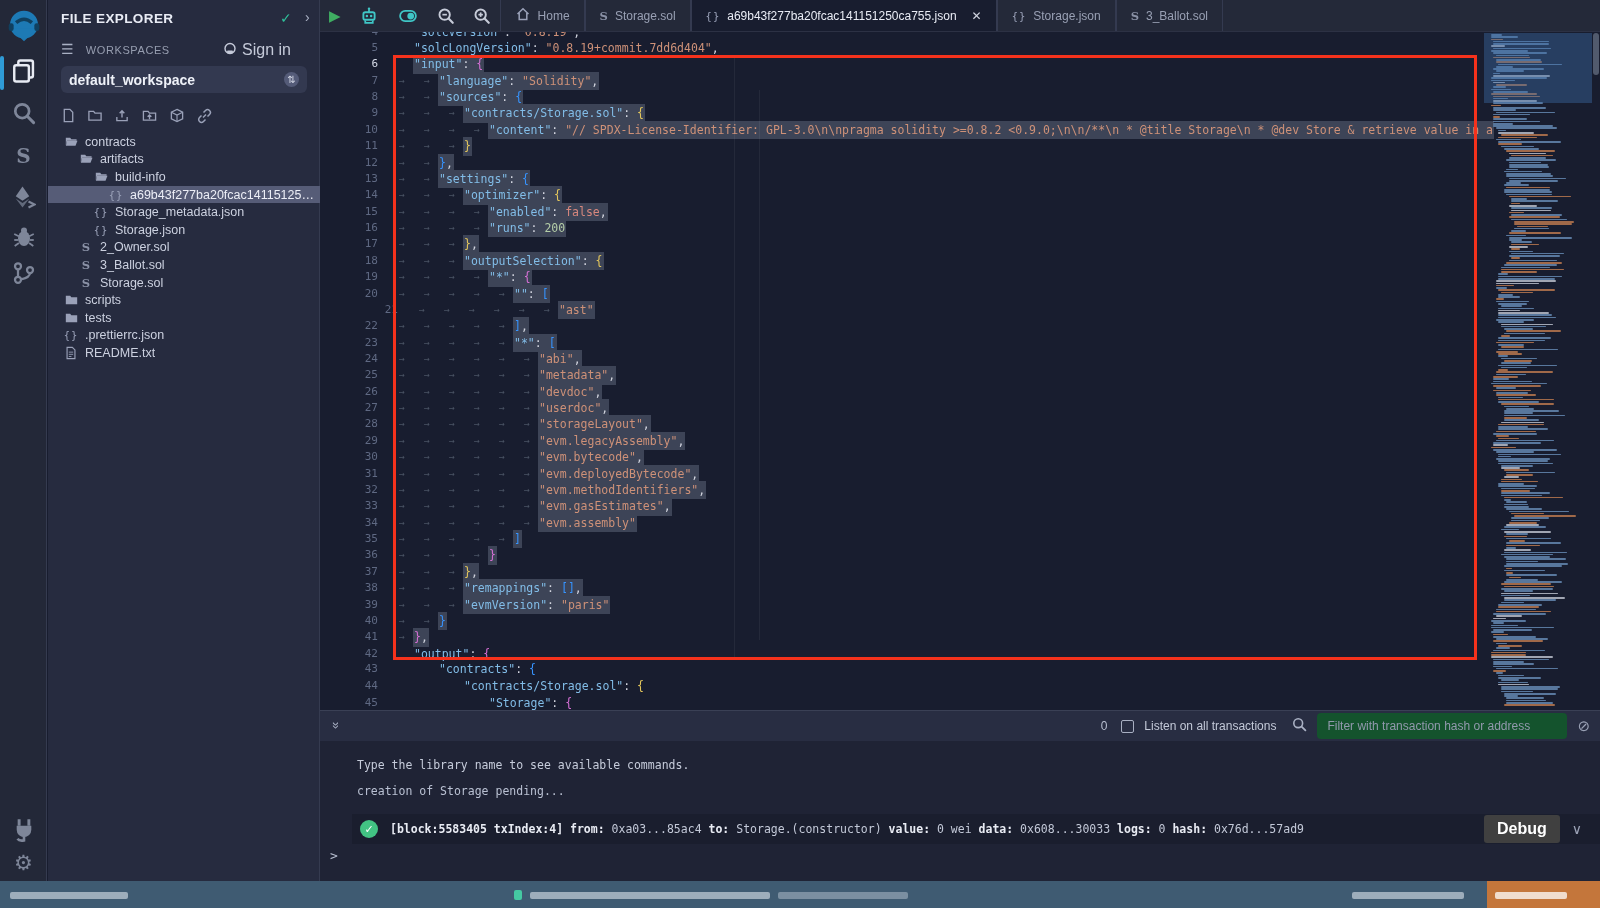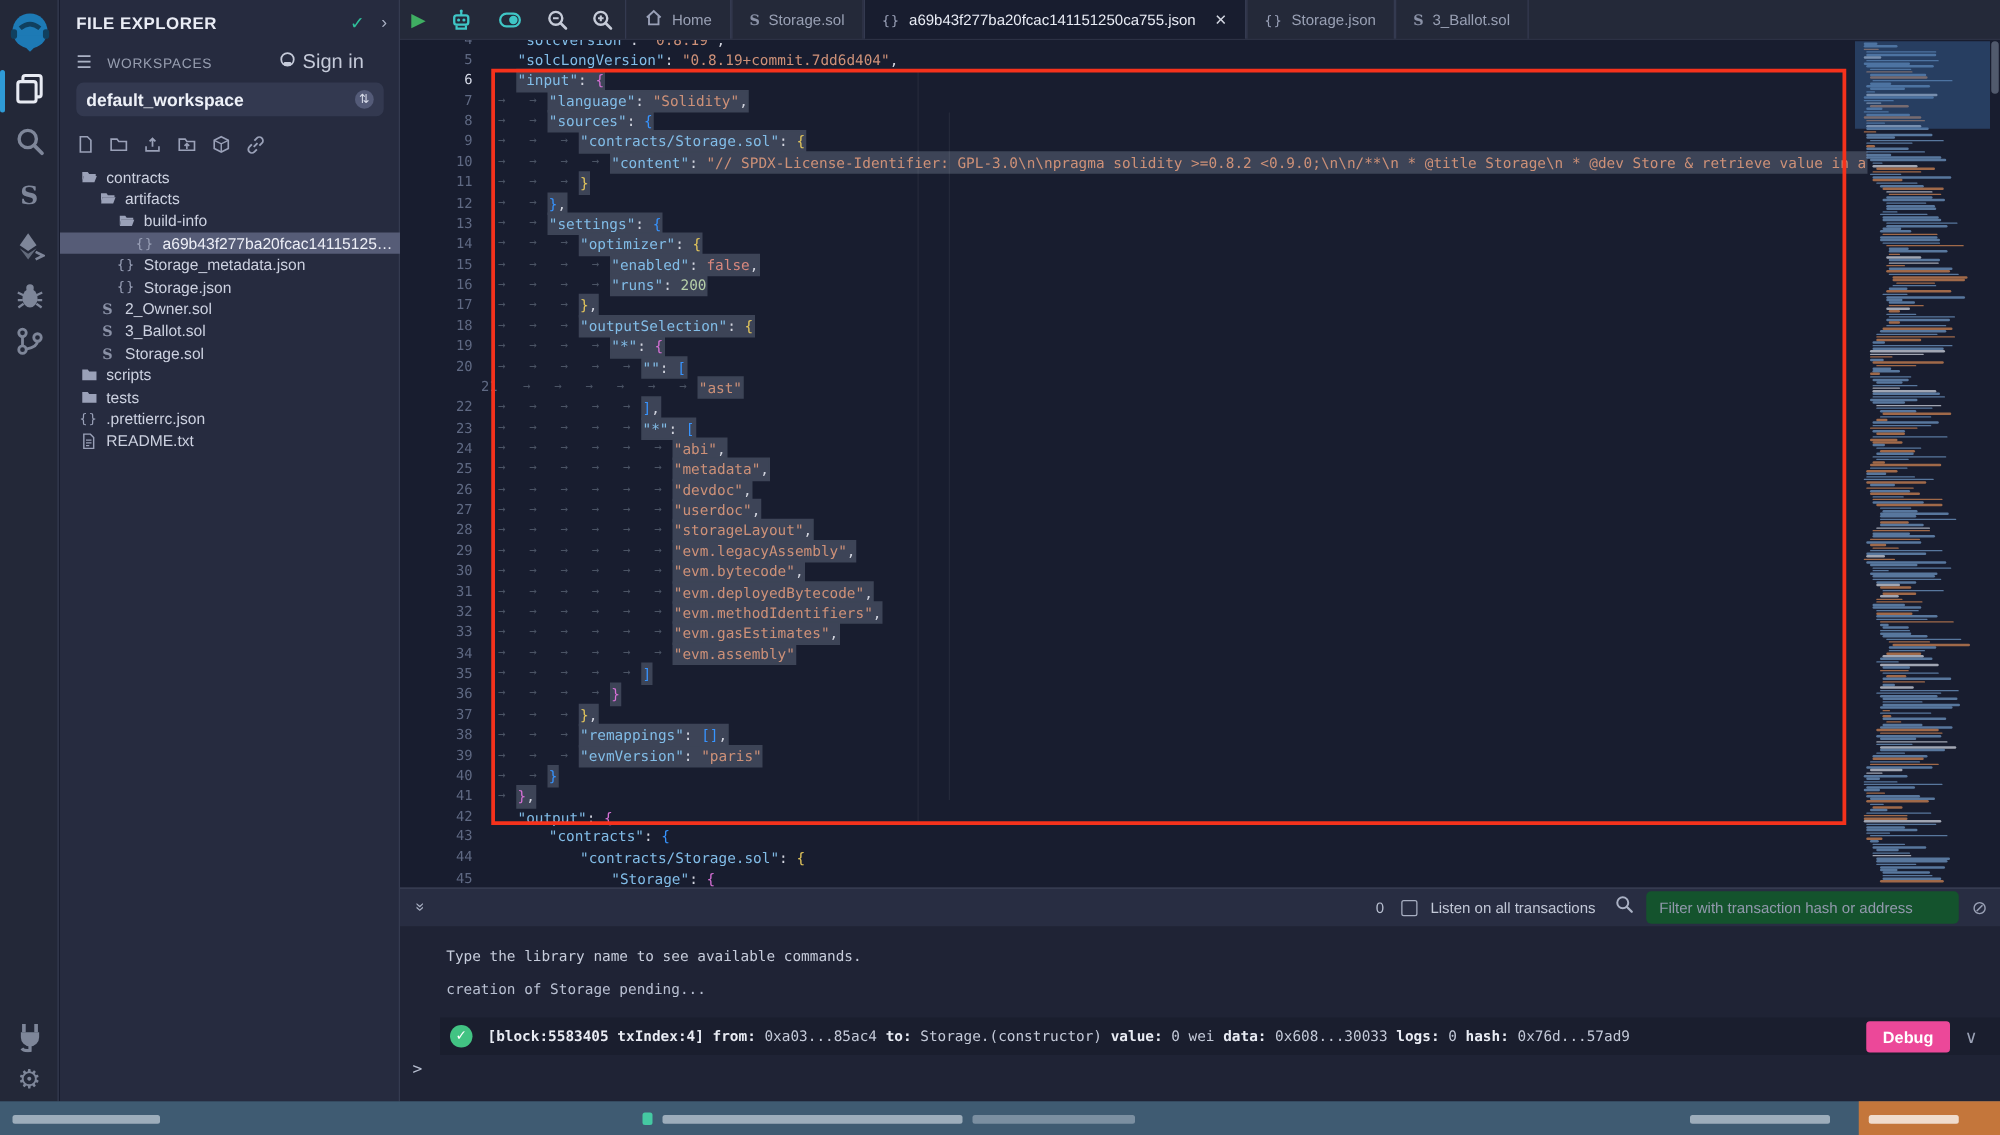--- a/index.html
+++ b/index.html
@@ -99,21 +99,21 @@
   #filter-input::placeholder { color:#9299ad; }
   .term-msg { position:absolute; left:37px; font-family:"DejaVu Sans Mono", monospace;
               font-size:11.5px; color:#c6ccdb; }
   #tx-row { position:absolute; left:32px; top:104px; width:1248px; height:30px; background:#1a1e2e;
             display:flex; align-items:center; }
   #tx-check { width:18px; height:18px; border-radius:50%; background:#42c383; color:#ffffff;
               font-size:11px; line-height:18px; text-align:center; margin:0 12px 0 8px; flex:0 0 18px;}
   #tx-text { font-family:"DejaVu Sans Mono", monospace; font-size:11.5px; color:#c3c9d8; white-space:nowrap;
              overflow:hidden; }
   #tx-text b { color:#e8ebf3; }
-  #debug-btn { margin-left:auto; background:#ec4899; color:#fff; font-size:13px; font-weight:bold;
+  #debug-btn { margin-left:auto; background:#404040; color:#fff; font-size:16px; font-weight:bold;
                padding:5px 13px; border:none; border-radius:3px; flex:0 0 auto;}
   #tx-chevron { color:#9aa1b5; font-size:14px; margin:0 18px 0 12px; flex:0 0 auto;}
   #prompt { position:absolute; left:10px; top:138px; font-family:"DejaVu Sans Mono", monospace;
             font-size:13px; color:#b6bdcf; }
 
   
   #status-bar { left:0; top:881px; width:1600px; height:27px; background:#3f5b72; z-index:50; }
   .ghost { position:absolute; top:11px; height:7px; background:rgba(235,240,248,0.55); border-radius:2px; }
   #sb-dot { position:absolute; left:514px; top:9px; width:8px; height:10px; background:#45c9a2; border-radius:2px;}
   #sb-orange { position:absolute; left:1487px; top:0; width:113px; height:27px; background:#c4763b; }

